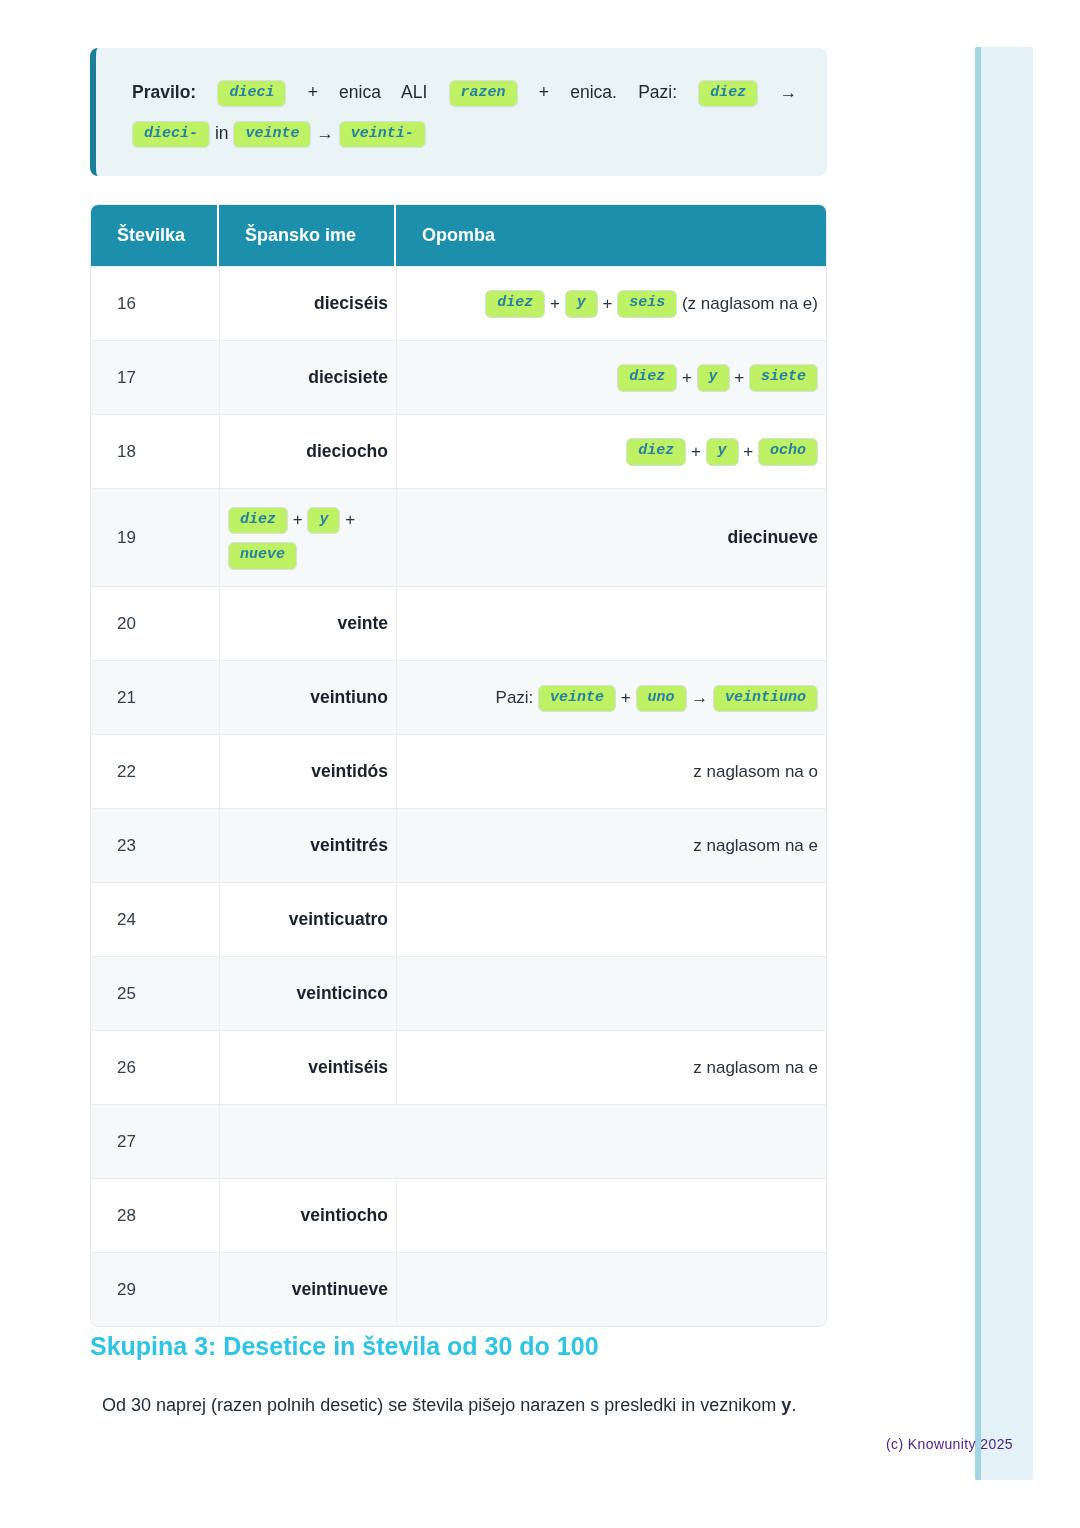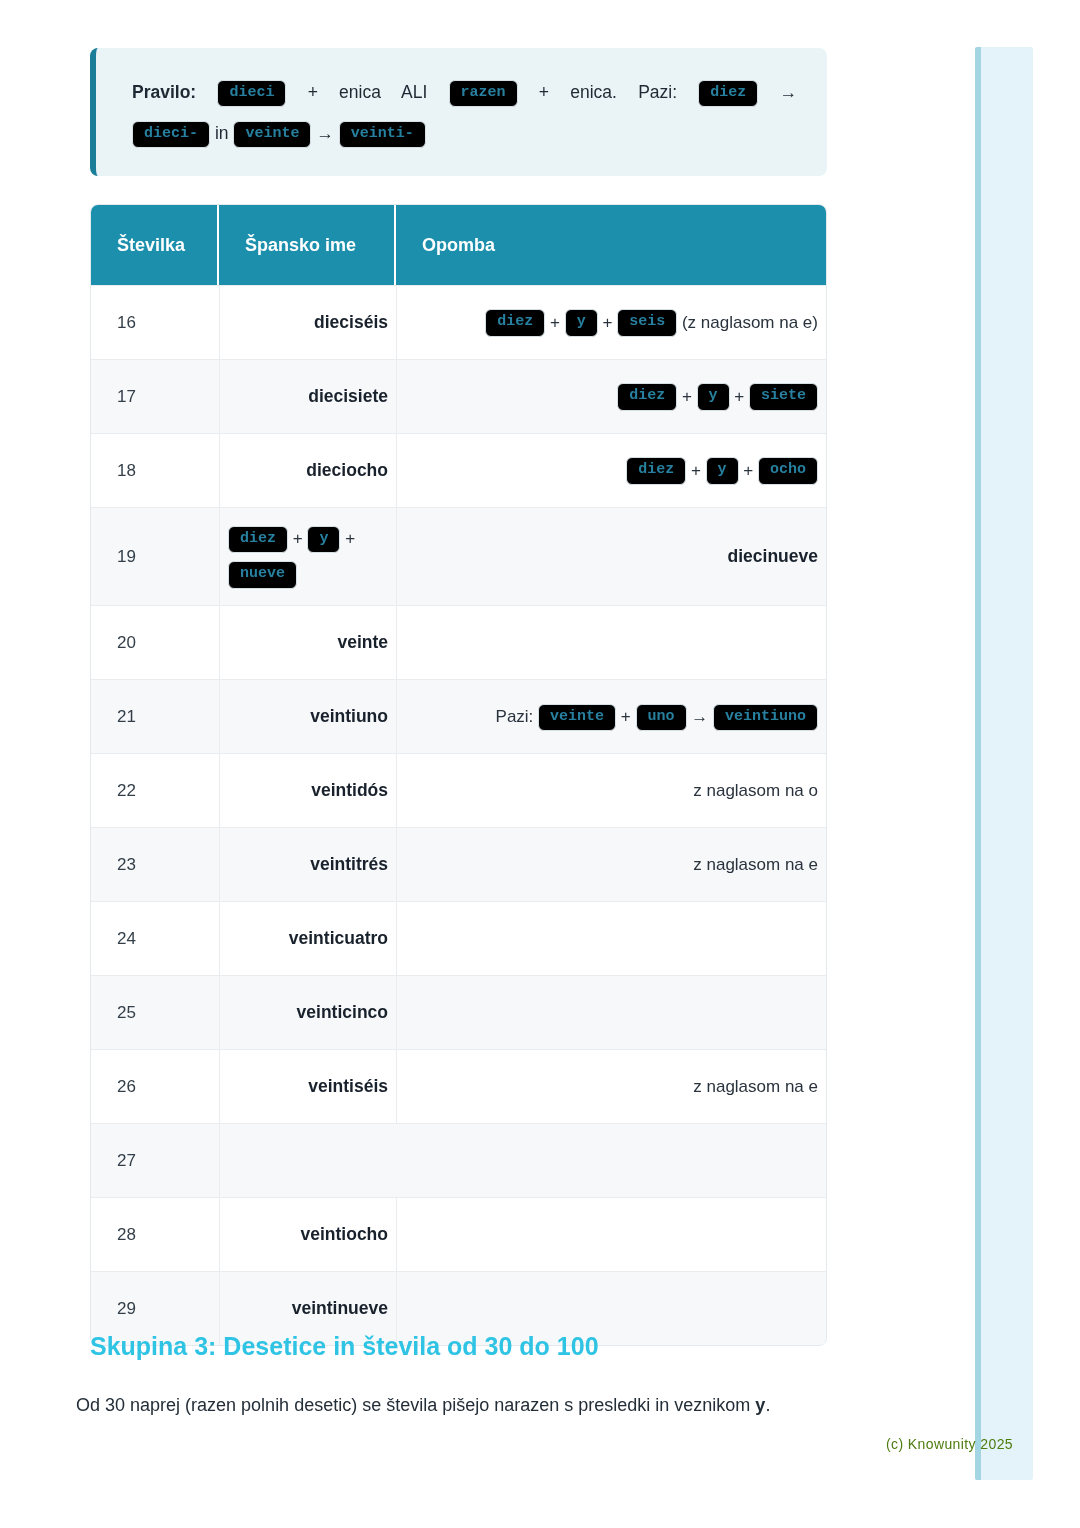--- a/index.html
+++ b/index.html
@@ -9,34 +9,34 @@
   }
   
   .callout {
     position:absolute; left:90px; top:48px; width:737px; box-sizing:border-box;
     background:#eaf3f6; border-left:6px solid #1b7e99; border-radius:8px;
     padding:24px 30px 22px 36px; font-size:17.5px; color:#1f2933; line-height:2.35;
   }
   .callout-line1 { text-align:justify; text-align-last:justify; }
   .b { font-weight:bold;margin-top:24px; }
   .chip {
-    display:inline-block; background:#000000; border:1px solid #d5e0e5;
+    display:inline-block; background:#bef264; border:1px solid #d5e0e5;
     border-radius:6px; padding:3px 11px 4px 11px; line-height:1.25;
     font-family:"Liberation Mono", monospace; font-weight:bold;
-    color:#27809f; font-size:15px; white-space:nowrap; vertical-align:middle;
+    color:#27809f; font-size:15px; white-space:nowrap; vertical-align:middle;font-style:italic;
   }
   
   .ntable {
     position:absolute; left:90px; top:204px; width:737px; box-sizing:border-box;
     border:1px solid #e4e9ec; border-radius:8px; overflow:hidden; background:#fff;
   }
   .thead { display:grid; grid-template-columns:128px 177px 1fr; background:#fff; }
   .th {
     background:#1b8fac; color:#ffffff; font-weight:bold; font-size:18px;
-    height:80px; display:flex; align-items:center; padding-left:26px;
+    height:61px; display:flex; align-items:center; padding-left:26px;
     box-sizing:border-box; border-right:2px solid #ffffff;
   }
   .th:last-child { border-right:none; }
   .tr {
     display:grid; grid-template-columns:128px 177px 1fr;
     min-height:73px; border-top:1px solid #e9edef; background:#ffffff;
   }
   .tr:nth-child(even) { background:#f6f8fa; }
   .td {
     display:flex; align-items:center; padding:13px 8px 13px 26px;
@@ -47,32 +47,32 @@
   .cellwrap { display:inline; line-height:2.1; }
   .num { font-size:17px; color:#333e48; }
   .sname { font-weight:bold; color:#19222c; font-size:17.5px; }
   .notetext { font-size:17px; color:#2a333d; }
   
   .heading {
     position:absolute; left:90px; top:1332px; width:737px;
     font-size:25px; font-weight:bold; color:#2fc3e4;
   }
   .paragraph {
-    position:absolute; left:76px; top:1386px; width:737px;
+    position:absolute; left:102px; top:1386px; width:737px;
     font-size:18px; line-height:2.15; text-align:justify; color:#242e38;
   }
   
   .sidebar-bar {
     position:absolute; left:975px; top:47px; width:58px; height:1433px;
     background:#e4f2f9; border-left:6px solid #a3d5e3; box-sizing:border-box;
     border-radius:2px; z-index:1;
   }
   .watermark {
     position:absolute; left:886px; top:1436px; z-index:5;
-    font-size:14px; color:#4d7c0f; letter-spacing:0.4px; white-space:nowrap;
+    font-size:14px; color:#4c1d95; letter-spacing:0.4px; white-space:nowrap;
   }
 </style>
 </head>
 <body>
 
 <div class="callout">
   <div class="callout-line1"><span class="b">Pravilo:</span> <span class="chip">dieci</span> <span>+ enica ALI</span> <span class="chip">razen</span> <span>+ enica. Pazi:</span> <span class="chip">diez</span> <span>→</span></div>
   <div class="callout-line2"><span class="chip">dieci-</span> <span>in</span> <span class="chip">veinte</span> <span>→</span> <span class="chip">veinti-</span></div>
 </div>
 

